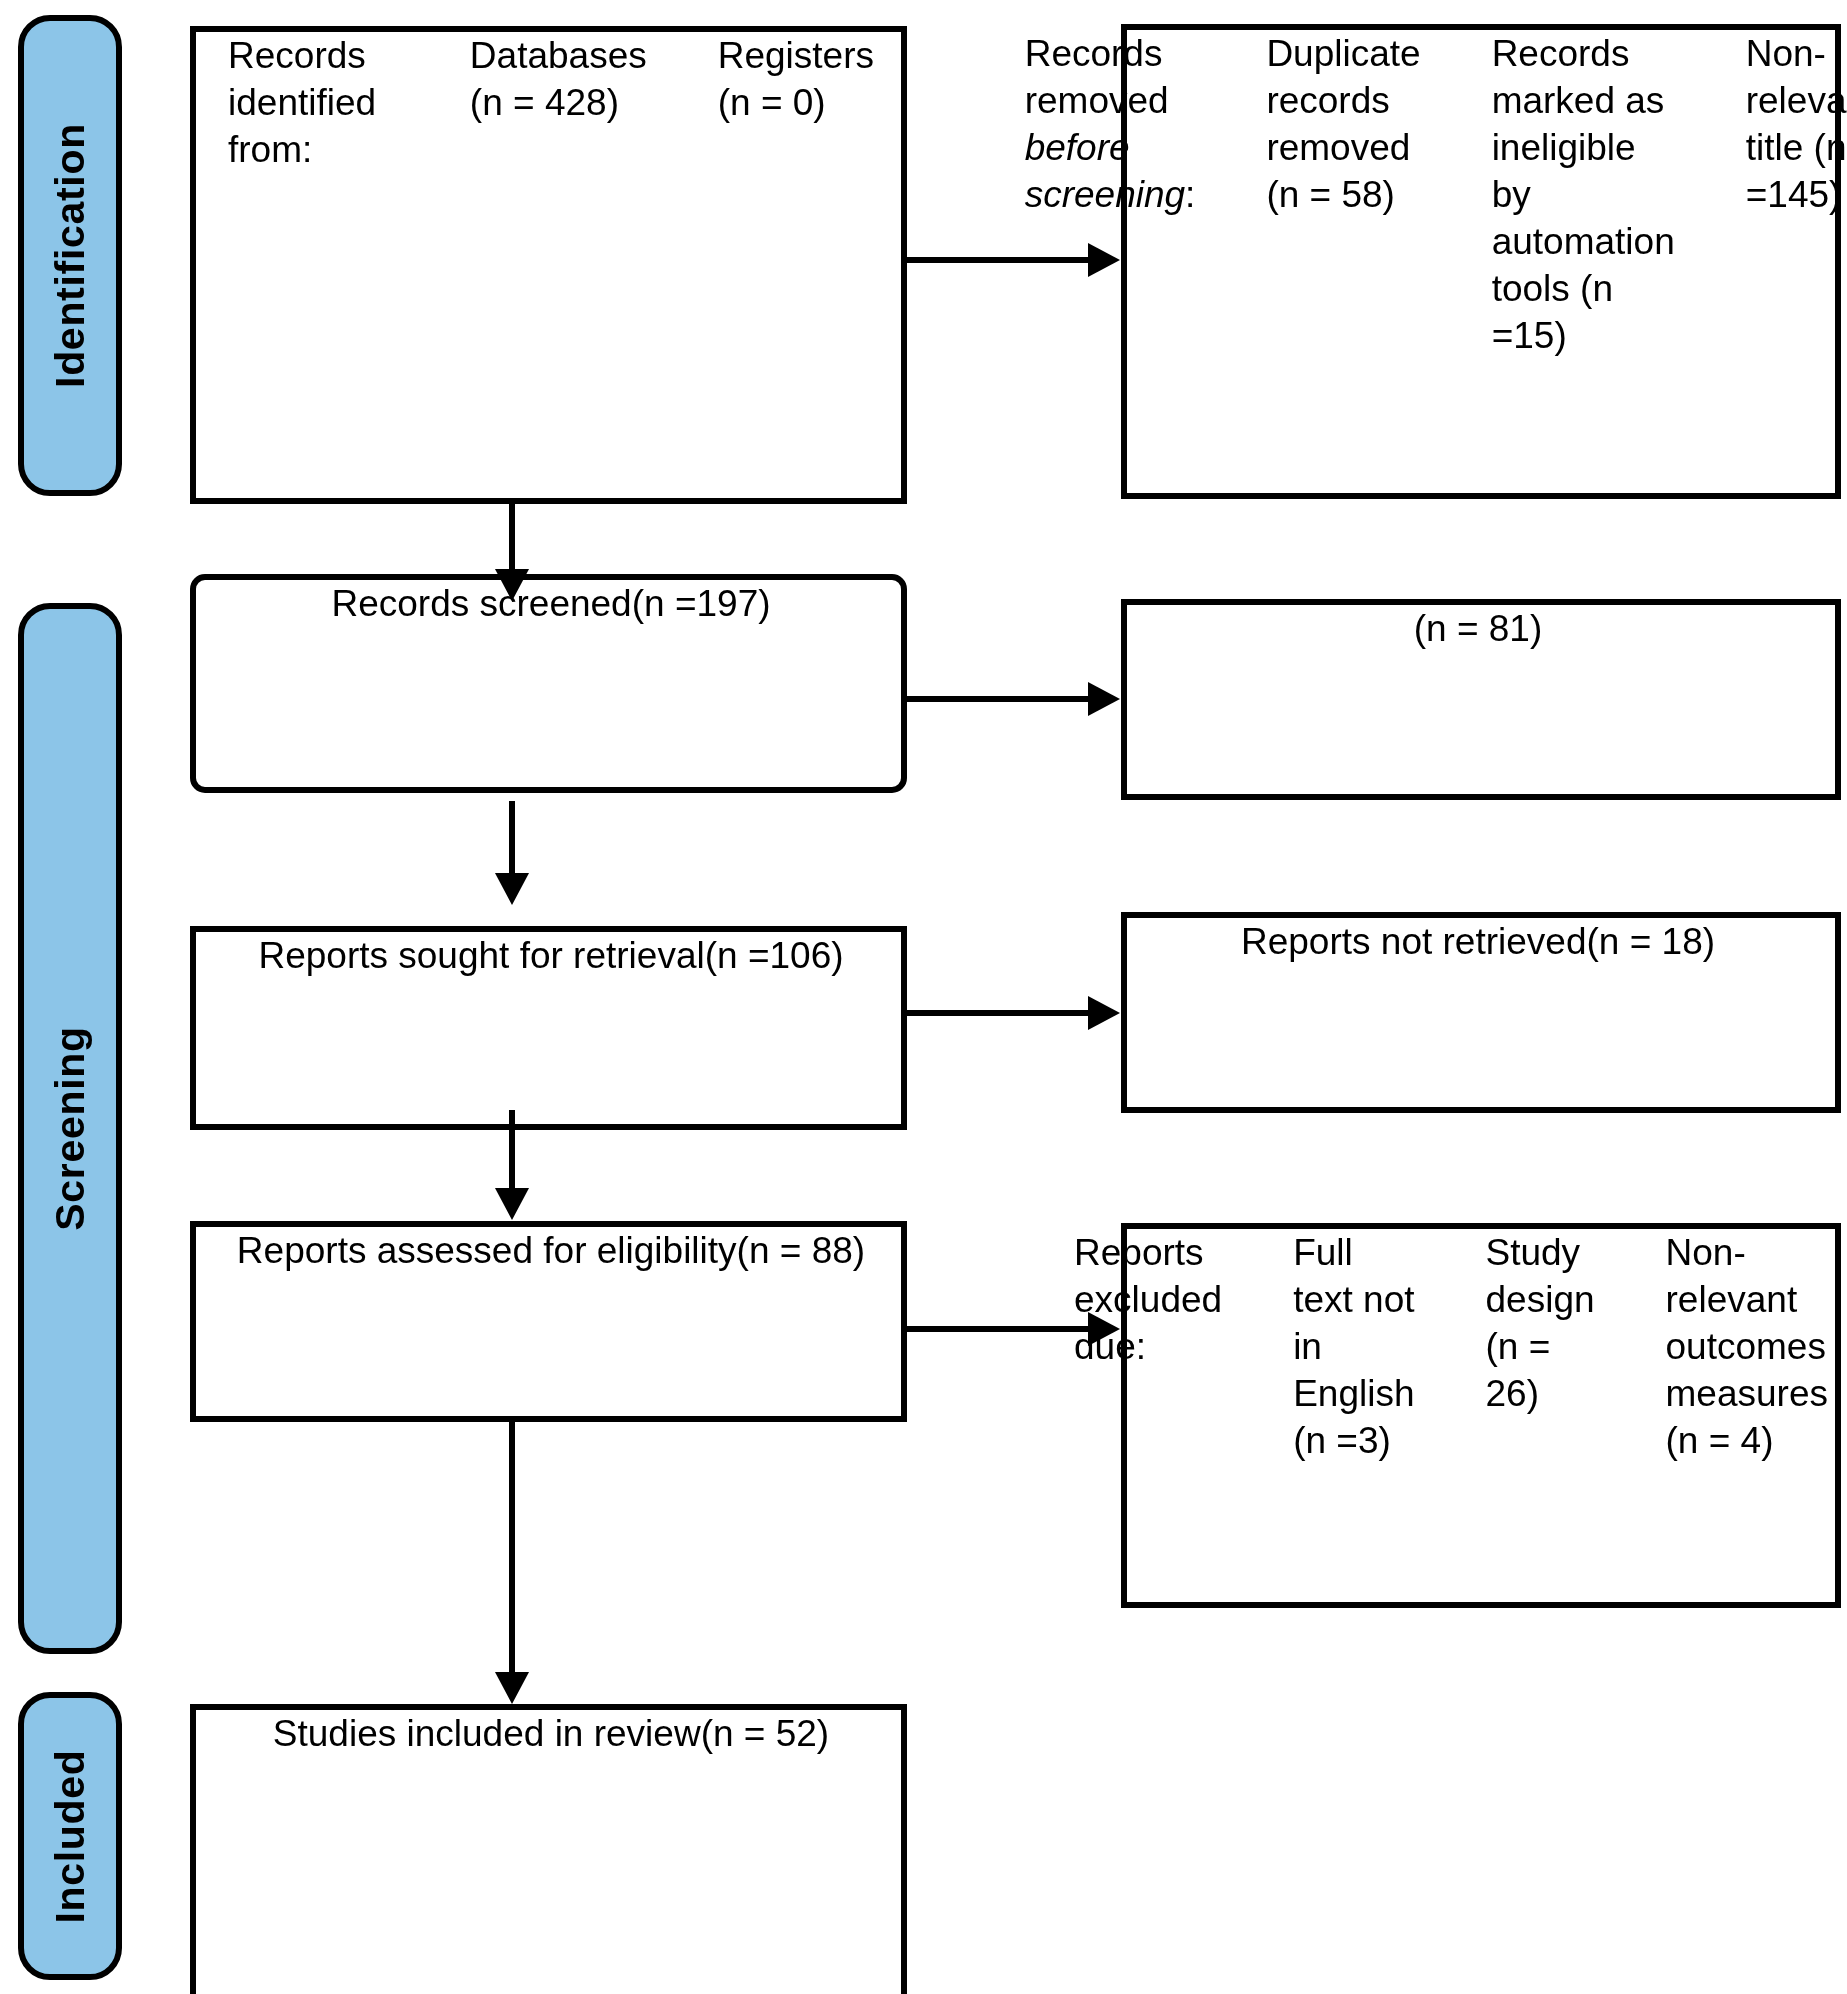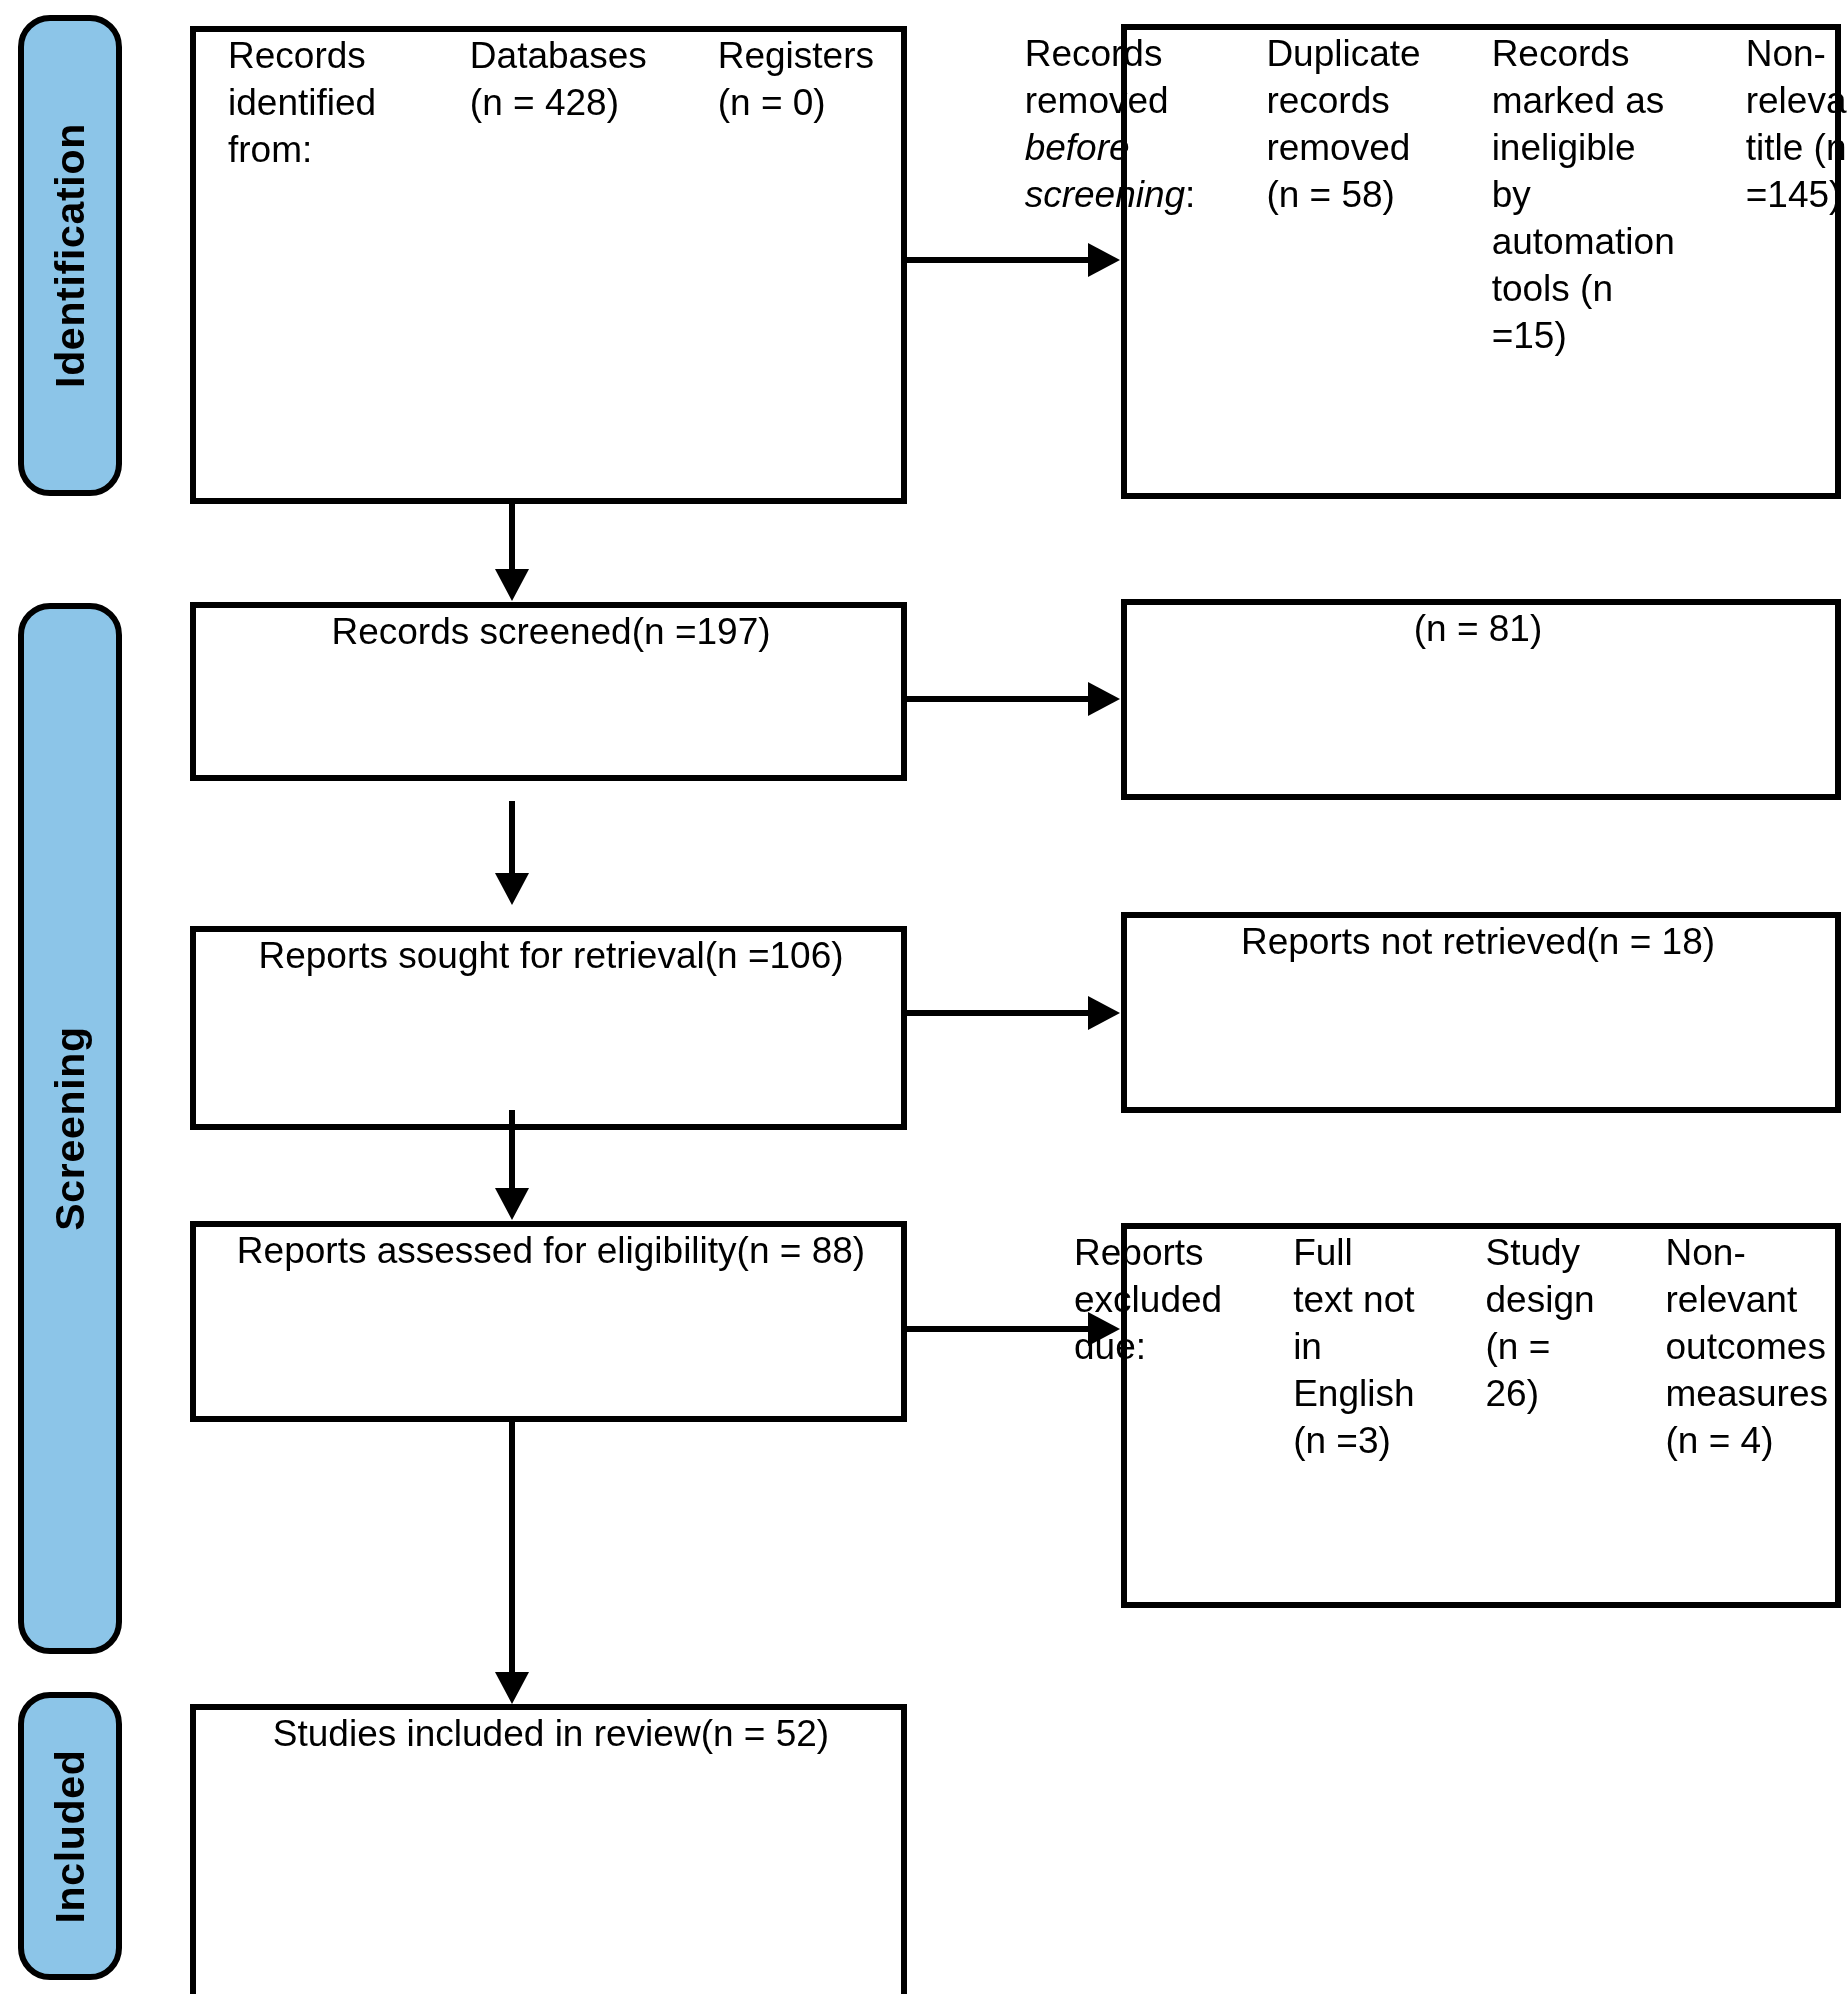--- a/index.html
+++ b/index.html
@@ -51,21 +51,21 @@
     line-height:47px;
   }
   .col-left{left:190px;width:717px;padding:0 27px 0 32px;}
   .col-right{left:1121px;width:720px;padding:0 41px 0 35px;}
   .col-right.listy{padding-right:95px;}
   .box .indent{margin-left:71px;}
   .it{font-style:italic;}
 
   .box-identified{top:26px;height:478px;}
   .box-removed{top:24px;height:475px;}
-  .box-screened{top:602px;height:179px;}
+  .box-screened{top:574px;height:219px;border-radius:15px;}
   .box-excluded{top:599px;height:201px;}
   .box-sought{top:906px;height:204px;margin-top:20px;}
   .box-notretrieved{top:912px;height:201px;}
   .box-assessed{top:1221px;height:201px;}
   .box-excludeddue{top:1223px;height:385px;}
   .box-included{top:1704px;height:307px;text-align:center;}
 
   
   .harrow{
     position:absolute;

